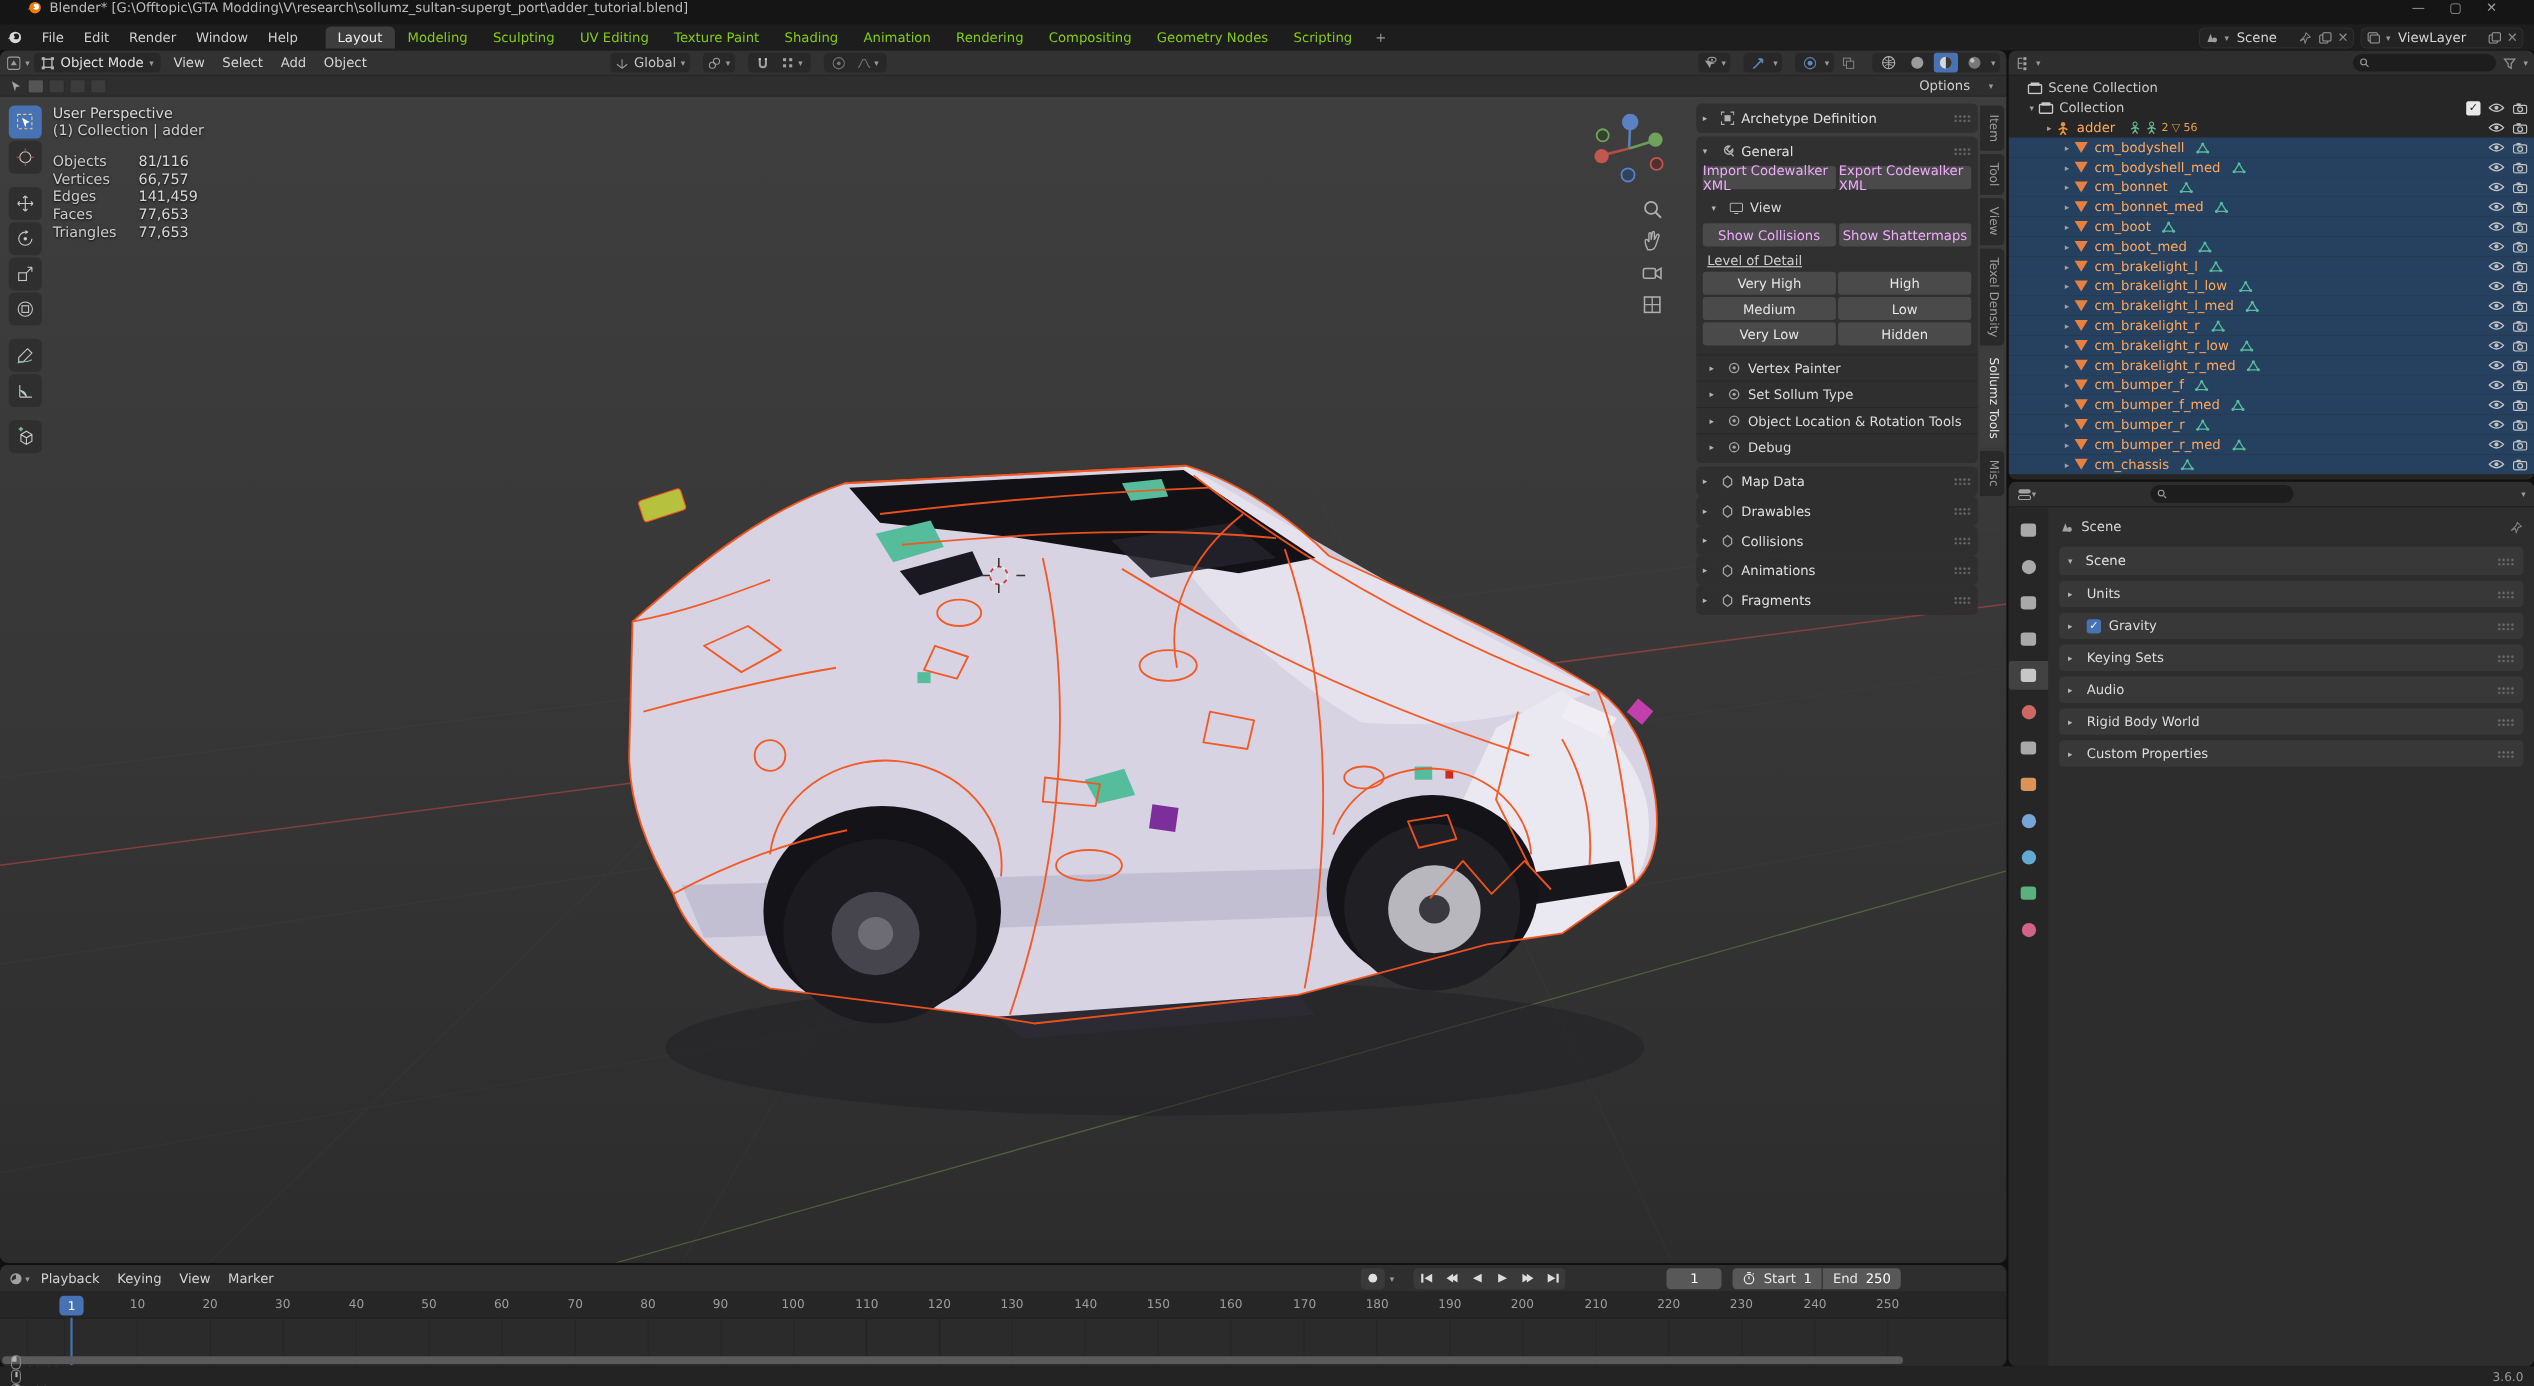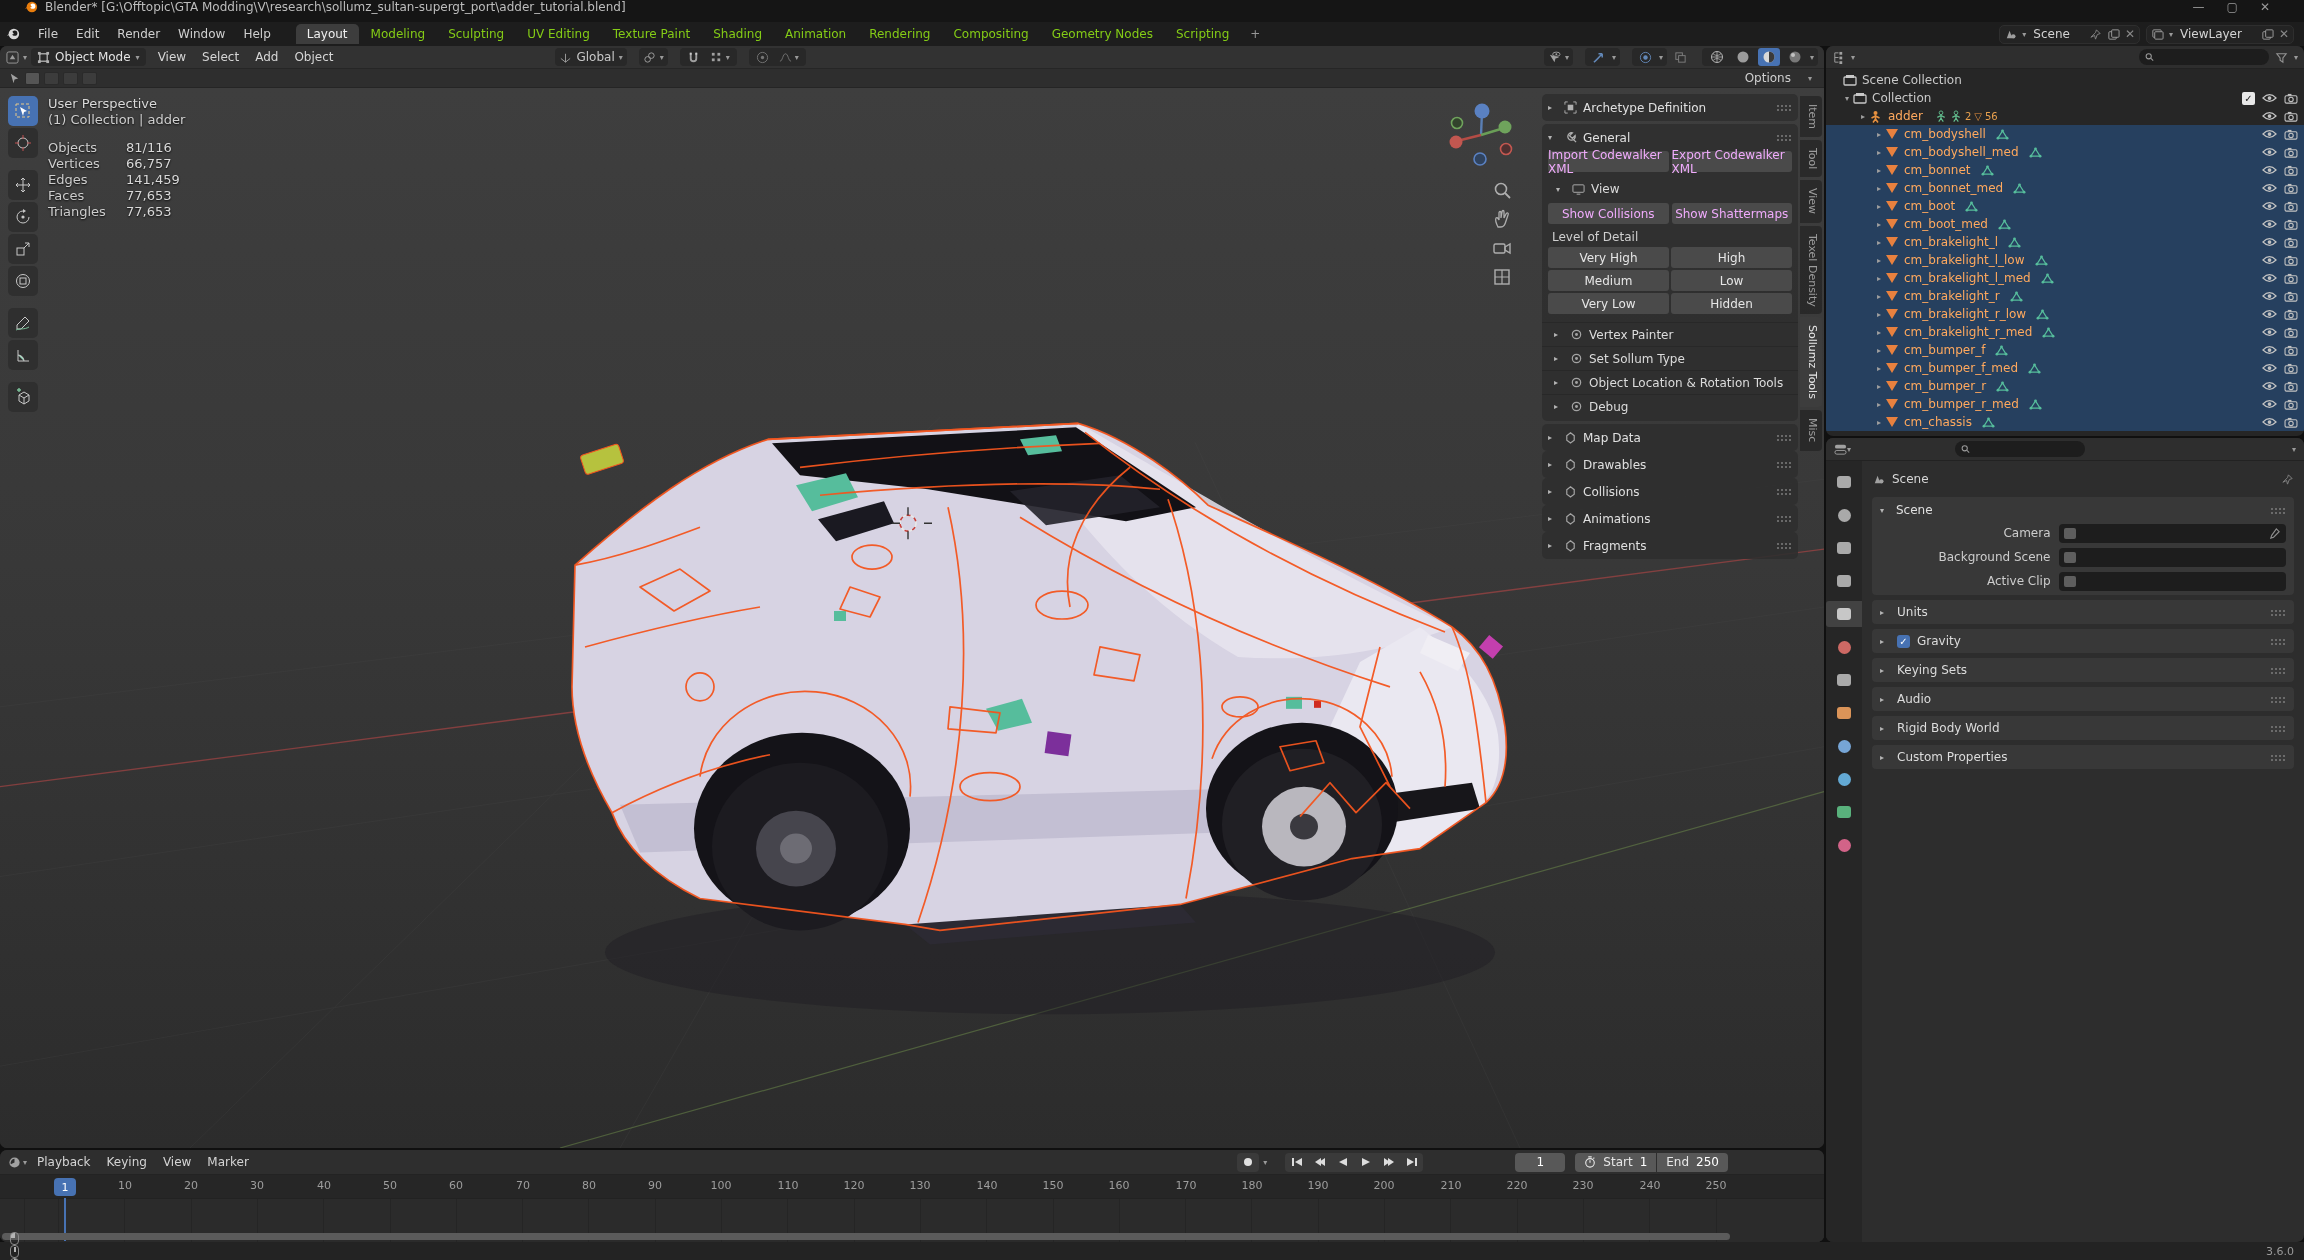--- a/index.html
+++ b/index.html
@@ -68,21 +68,21 @@
   
   .npanel{position:absolute;top:6px;right:26px;width:256px;display:flex;flex-direction:column;gap:3px;font-size:12px;}
   .np-block{background:#2f2f2fe6;border-radius:5px;padding:3px 6px;}
   .np-head{display:flex;align-items:center;gap:6px;height:21px;color:#e0e0e0;}
   .np-head .grip{margin-left:auto;}
   .grip{width:16px;height:7px;background-image:radial-gradient(#787878 1px,transparent 1.2px);background-size:4px 4px;opacity:.8;}
   .arrow8{font-size:8px;color:#b5b5b5;width:10px;}
   .np-btnrow{display:flex;gap:3px;margin:3px 0 6px;}
   .np-btn{flex:1;background:#4a4a4a;border-radius:3px;height:21px;display:flex;align-items:center;justify-content:center;color:#f0abfc;}
   .np-sub{display:flex;align-items:center;gap:6px;height:22px;color:#dcdcdc;margin-left:8px;}
-  .np-label{color:#cfcfcf;margin:4px 0 3px 4px;}
+  .np-label{color:#cfcfcf;margin:4px 0 3px 4px;text-decoration:underline;}
   .lod-grid{display:grid;grid-template-columns:1fr 1fr;gap:2px;margin-bottom:8px;}
   .lod-btn{background:#4a4a4a;height:21px;border-radius:3px;display:flex;align-items:center;justify-content:center;color:#e6e6e6;}
   .np-collapsed{display:flex;align-items:center;gap:6px;height:24px;color:#dcdcdc;border-top:1px solid #282828;margin:0 -6px;padding:0 6px 0 12px;}
   .ic12{width:13px;height:13px;opacity:.85;}
 
   
   .side-tabs{position:absolute;top:8px;right:2px;width:22px;display:flex;flex-direction:column;gap:3px;}
   .side-tab{writing-mode:vertical-rl;background:#262626cc;color:#9d9d9d;border-radius:0 4px 4px 0;padding:8px 3px;font-size:11px;text-align:center;}
   .side-tab.active{background:#3d3d3dee;color:#e8e8e8;}
 
@@ -1488,46 +1488,20 @@
             <svg class="mini-ic pin" viewBox="0 0 14 14">
                 <path d="M8 2 L12 6 L9 7 L7 12 L6 8 L2 10 L7 5 Z" fill="none" stroke="#a8a8a8"></path>
               </svg>
           </div>
           <div class="pblock">
             <div class="np-head">
               <span class="arrow8">▾</span>
               <span>Scene</span>
               <span class="grip"></span>
             </div>
-            <div>
-
-            <div class="fieldrow">
-                <span class="flabel">Camera</span>
-                <span class="fld">
-                  <span class="icbox"></span>
-                  <svg class="mini-ic dropper" width="12" height="12" viewBox="0 0 14 14">
-                      <path d="M9 2 L12 5 L6 11 L3 12 L4 9 Z" fill="none" stroke="#b5b5b5" stroke-width="1.2"></path>
-                    </svg>
-                </span>
-              </div>
-                <div class="fieldrow">
-                <span class="flabel">Background Scene</span>
-                <span class="fld">
-                  <span class="icbox"></span>
-
-                </span>
-              </div>
-                <div class="fieldrow">
-                <span class="flabel">Active Clip</span>
-                <span class="fld">
-                  <span class="icbox"></span>
-
-                </span>
-              </div>
-              </div>
           </div>
           <div>
 
           <div class="pcollapsed">
               <span class="arrow8">▸</span>
 
               <span>Units</span>
               <span class="grip"></span>
             </div>
               <div class="pcollapsed">

